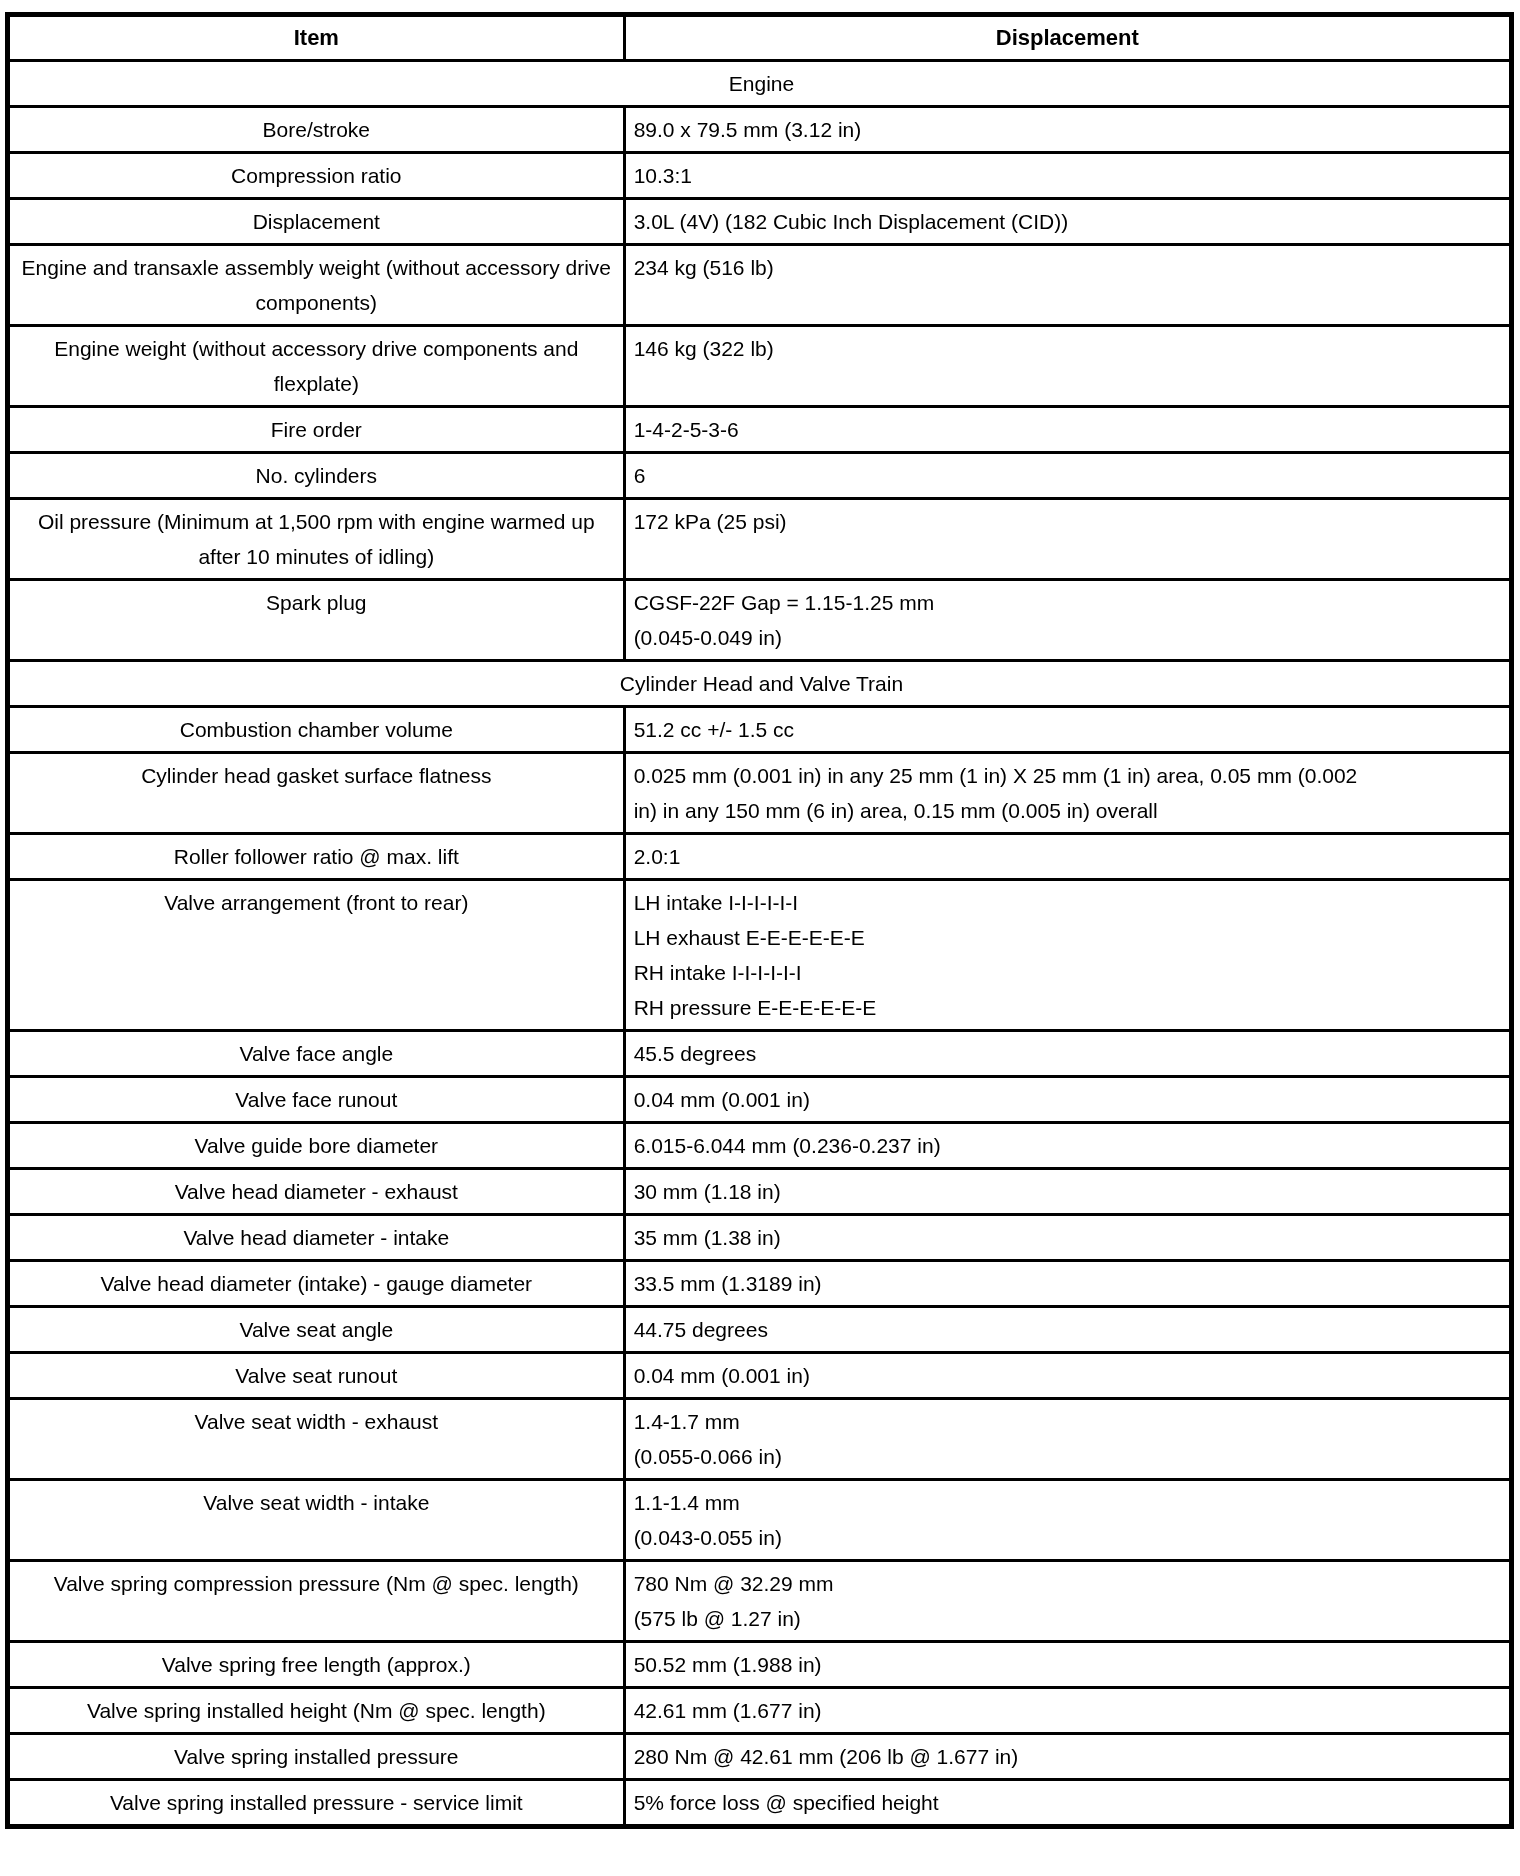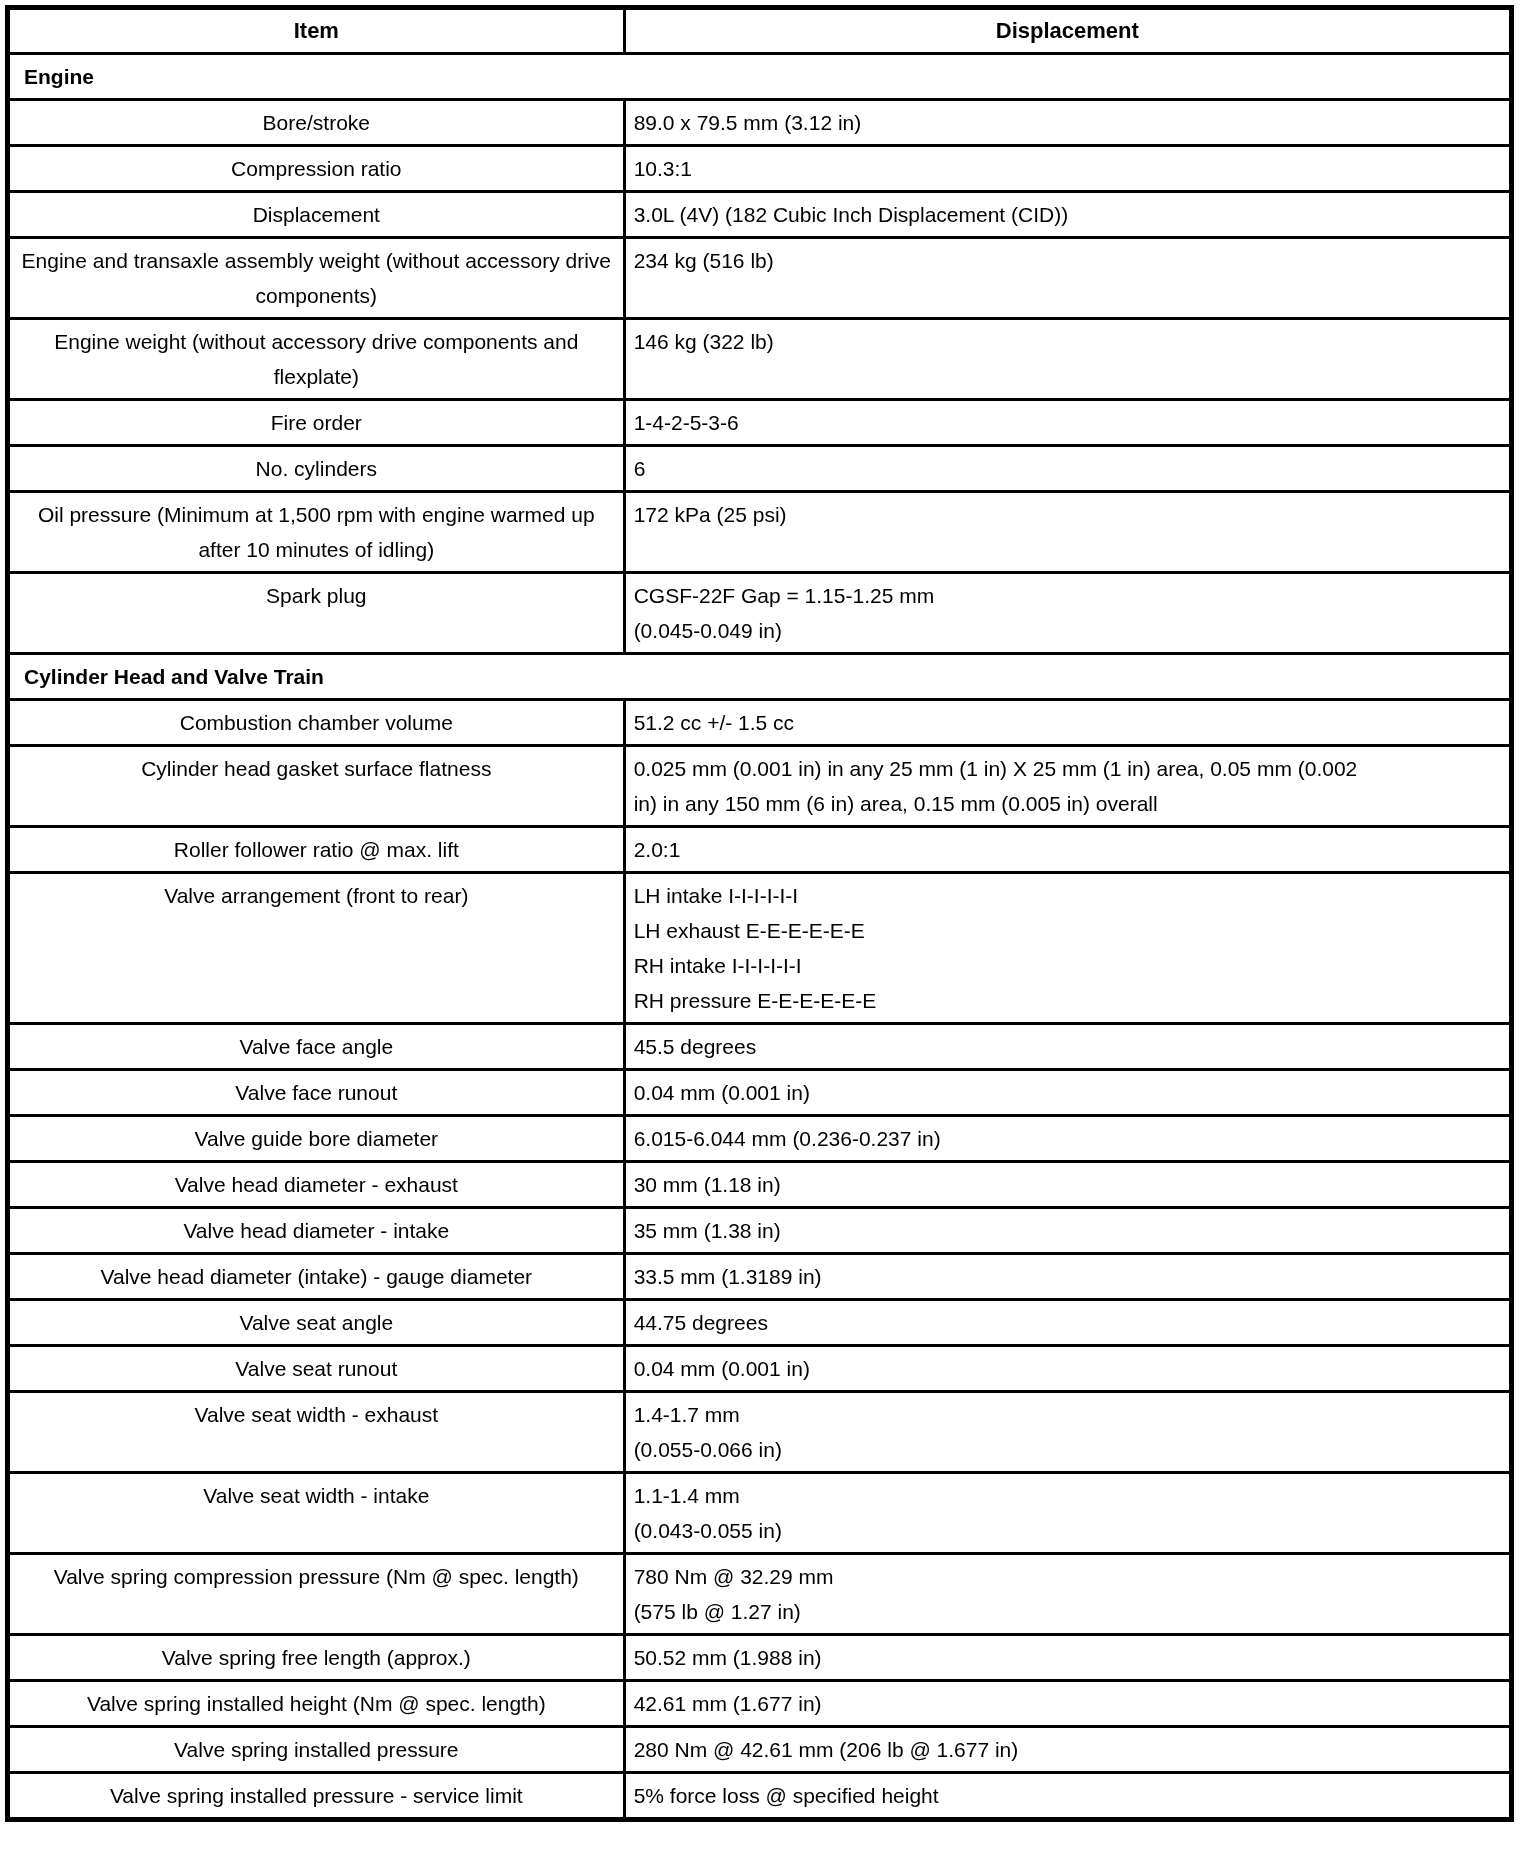--- a/index.html
+++ b/index.html
@@ -18,20 +18,21 @@
     min-height: 1876px;
     box-sizing: border-box;
     padding: 5px 5px 5px 5px;
     background: #ffffff;
   }
   table.spec-table {
     border-collapse: collapse;
     width: 1509px;
     table-layout: fixed;
     background: #ffffff;
+    margin-top: 7px;
   }
   table.spec-table col.c-item { width: 41%; }
   table.spec-table col.c-spec { width: 59%; }
 
   table.spec-table,
   table.spec-table th,
   table.spec-table td {
     border: 3px solid #000000;
   }
   table.spec-table {
@@ -58,22 +59,22 @@
     text-align: center;
     padding-left: 14px;
     padding-right: 44px;
   }
   td.spec-cell {
     white-space: pre-line;
     padding-left: 10px;
     padding-right: 10px;
   }
   tr.section-row td {
-    font-weight: bold;
-    text-align: left;
+    font-weight: normal;
+    text-align: center;
     padding-left: 14px;
     padding-right: 10px;
   }
 </style>
 </head>
 <body>
 
 <div class="page">
   <table class="spec-table">
     <colgroup>

